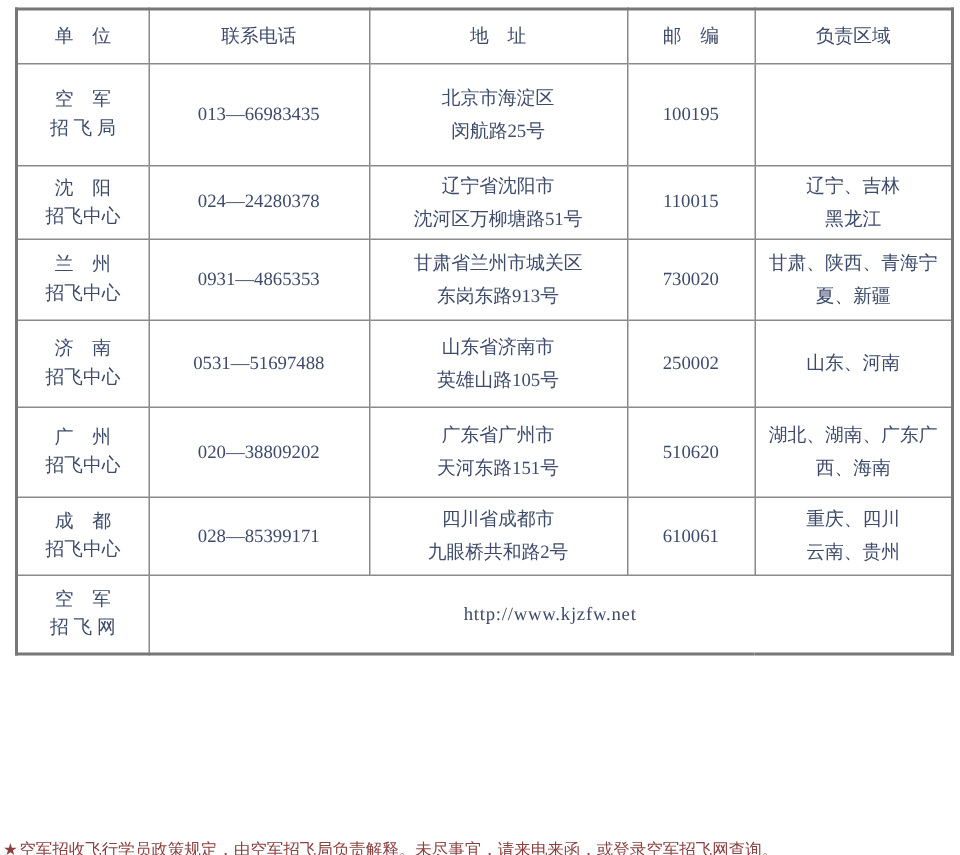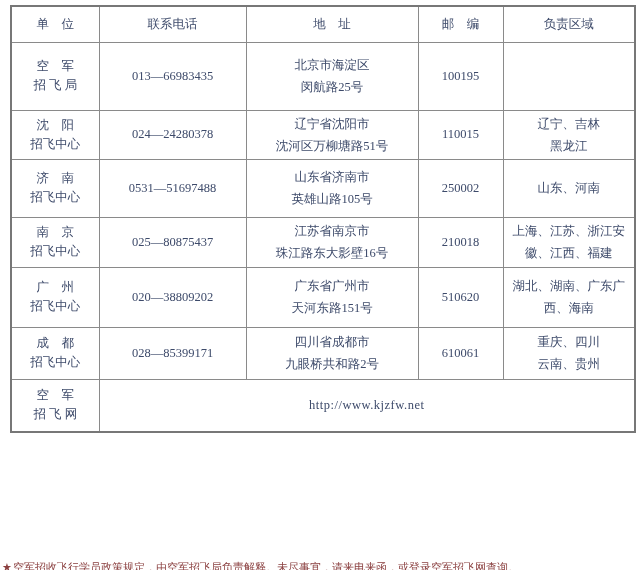--- a/index.html
+++ b/index.html
@@ -93,49 +93,49 @@
           <td class="cell ">
             <div class="cell-line">辽宁省沈阳市</div>
             <div class="cell-line">沈河区万柳塘路51号</div>
           </td>
           <td>110015</td>
           <td class="cell ">
             <div class="cell-line">辽宁、吉林</div>
             <div class="cell-line">黑龙江</div>
           </td>
         </tr>
+        <tr style="height: 54px;">
+          <td class="cell unit-cell">
+            <div class="cell-line">兰　州</div>
+            <div class="cell-line">招飞中心</div>
+          </td>
+          <td>0931—4865353</td>
+          <td class="cell ">
+            <div class="cell-line">甘肃省兰州市城关区</div>
+            <div class="cell-line">东岗东路913号</div>
+          </td>
+          <td>730020</td>
+          <td class="cell ">
+            <div class="cell-line">甘肃、陕西、青海宁</div>
+            <div class="cell-line">夏、新疆</div>
+          </td>
+        </tr>
         <tr style="height: 58px;">
           <td class="cell unit-cell">
             <div class="cell-line">济　南</div>
             <div class="cell-line">招飞中心</div>
           </td>
           <td>0531—51697488</td>
           <td class="cell ">
             <div class="cell-line">山东省济南市</div>
             <div class="cell-line">英雄山路105号</div>
           </td>
           <td>250002</td>
           <td class="cell ">
             <div class="cell-line">山东、河南</div>
-          </td>
-        </tr>
-        <tr style="height: 50px;">
-          <td class="cell unit-cell">
-            <div class="cell-line">南　京</div>
-            <div class="cell-line">招飞中心</div>
-          </td>
-          <td>025—80875437</td>
-          <td class="cell ">
-            <div class="cell-line">江苏省南京市</div>
-            <div class="cell-line">珠江路东大影壁16号</div>
-          </td>
-          <td>210018</td>
-          <td class="cell ">
-            <div class="cell-line">上海、江苏、浙江安</div>
-            <div class="cell-line">徽、江西、福建</div>
           </td>
         </tr>
         <tr style="height: 60px; margin-top: 12px;">
           <td class="cell unit-cell">
             <div class="cell-line">广　州</div>
             <div class="cell-line">招飞中心</div>
           </td>
           <td>020—38809202</td>
           <td class="cell ">
             <div class="cell-line">广东省广州市</div>

